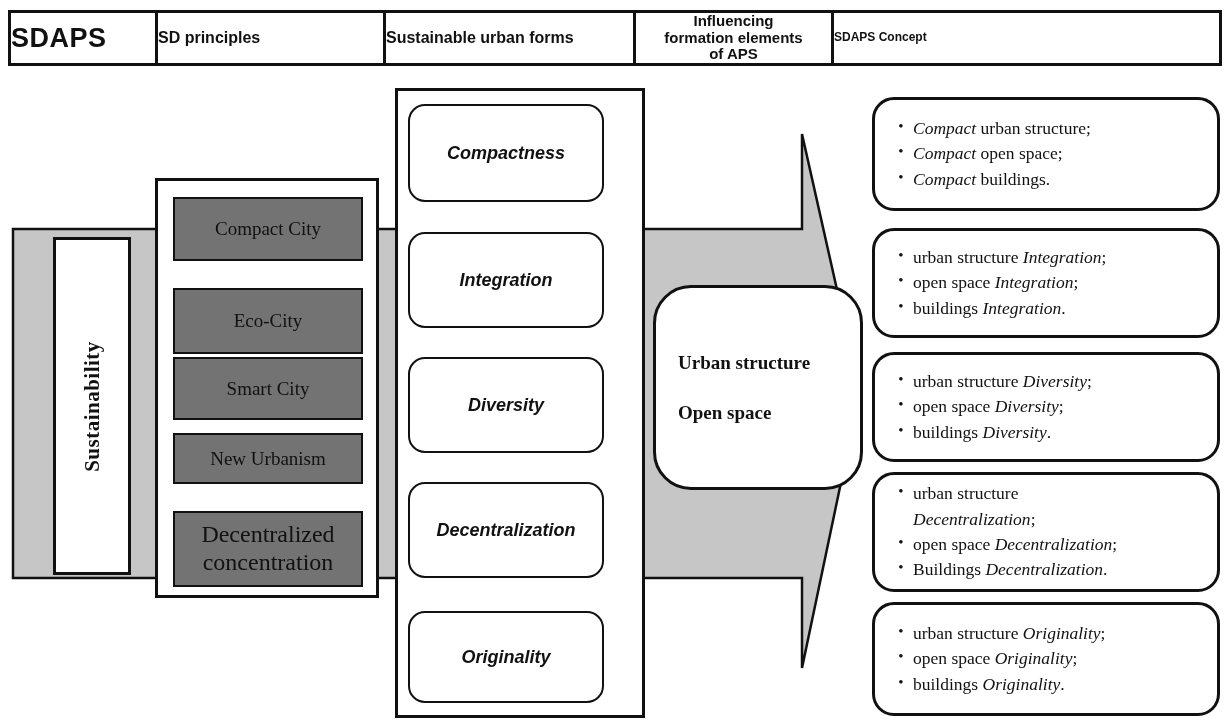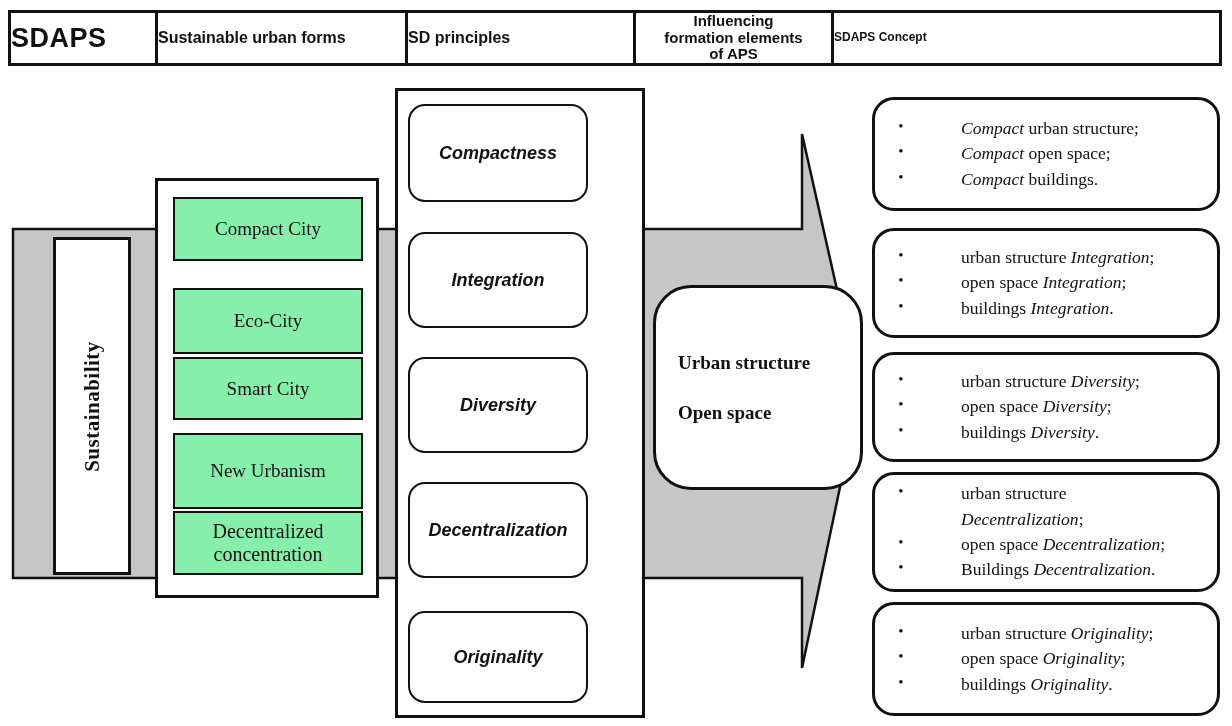--- a/index.html
+++ b/index.html
@@ -35,33 +35,33 @@
     transform:rotate(-90deg);white-space:nowrap;
     font-weight:bold;font-size:21px;letter-spacing:.5px;
   }
   
   .forms-box{
     position:absolute;left:155px;top:178px;width:224px;height:420px;
     border:3.5px solid #111;box-sizing:border-box;background:#fff;
   }
   .form-item{
     position:absolute;left:173px;width:190px;border:2.5px solid #111;
-    box-sizing:border-box;background:#86efac;display:flex;align-items:center;
+    box-sizing:border-box;background:#737373;display:flex;align-items:center;
     justify-content:center;text-align:center;font-size:19px;line-height:1.15;
   }
   .fi1{top:197px;height:64px;} .fi2{top:288px;height:66px;}
-  .fi3{top:357px;height:63px;text-align:right;} .fi4{top:433px;height:76px;}
-  .fi5{top:511px;height:64px;font-size:20px;}
+  .fi3{top:357px;height:63px;text-align:right;} .fi4{top:433px;height:51px;}
+  .fi5{top:511px;height:76px;font-size:24px;}
   
   .sd-box{
     position:absolute;left:395px;top:88px;width:250px;height:630px;
     border:3.5px solid #111;box-sizing:border-box;background:#fff;
   }
   .sd-item{
-    position:absolute;left:408px;width:180px;border:2.5px solid #111;
+    position:absolute;left:408px;width:196px;border:2.5px solid #111;
     border-radius:17px;box-sizing:border-box;background:#fff;
     display:flex;align-items:center;justify-content:center;
     font-family:"Liberation Sans",sans-serif;font-weight:bold;font-style:italic;
     font-size:18px;
   }
   .sd1{top:104px;height:98px;} .sd2{top:232px;height:96px;}
   .sd3{top:357px;height:96px;} .sd4{top:482px;height:96px;}
   .sd5{top:611px;height:92px;}
   
   .aps-box{
@@ -76,40 +76,40 @@
     position:absolute;left:872px;width:348px;border:3px solid #111;
     border-radius:22px;box-sizing:border-box;background:#fff;
     display:flex;flex-direction:column;justify-content:center;
     padding:8px 10px 8px 14px;
   }
   .cb1{top:97px;height:114px;} .cb2{top:228px;height:110px;}
   .cb3{top:352px;height:110px;} .cb4{top:472px;height:120px;}
   .cb5{top:602px;height:114px;}
   .bullet-row{display:flex;font-size:17.5px;line-height:1.45;}
   .bullet-dot{width:24px;flex:none;text-align:center;font-size:15px;}
-  .bullet-text{flex:1;margin-left:48px;}
+  .bullet-text{flex:1;}
 </style>
 </head>
 <body>
 
 <div id="canvas">
 
   <svg id="arrow-svg" width="1232" height="726" viewBox="0 0 1232 726">
     <polygon points="13,229 802,229 802,134 860,392 802,668 802,578 13,578" stroke="#111111" stroke-width="2.5" fill="#c6c6c6"></polygon>
   </svg>
 
   <div class="hdr">
     <div class="hdr-cell hc1">
       <span>SDAPS</span>
     </div>
+    <div class="hdr-cell hc3">
+      <span>SD principles</span>
+    </div>
     <div class="hdr-cell hc2">
       <span>Sustainable urban forms</span>
-    </div>
-    <div class="hdr-cell hc3">
-      <span>SD principles</span>
     </div>
     <div class="hdr-cell hc4">
       <span>Influencing formation elements of APS</span>
     </div>
     <div class="hdr-cell hc5">
       <span>SDAPS Concept</span>
     </div>
   </div>
 
   <div class="sus-box">

